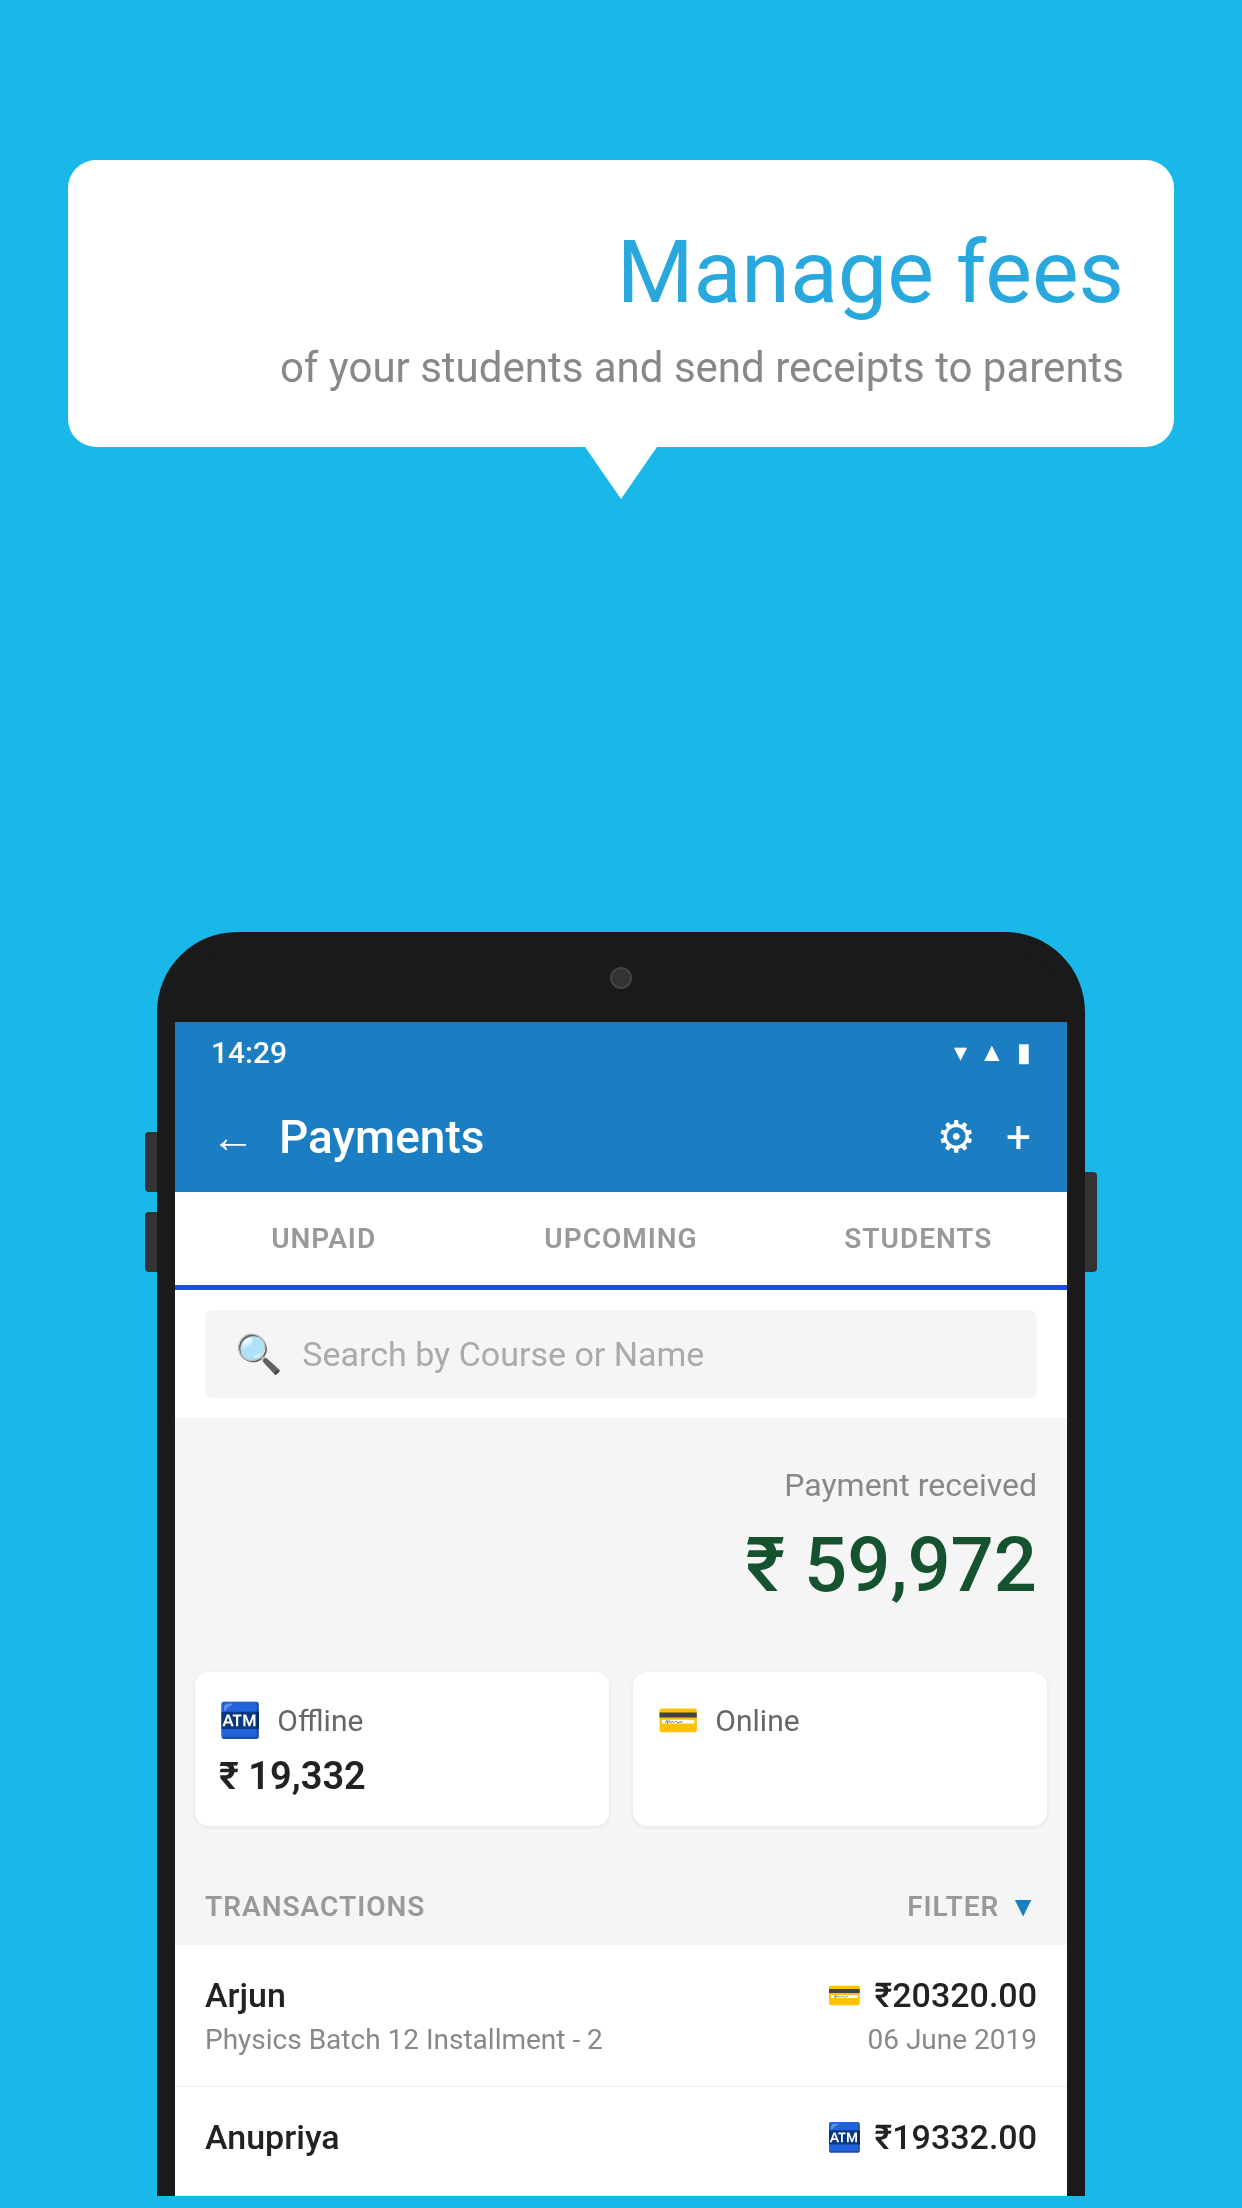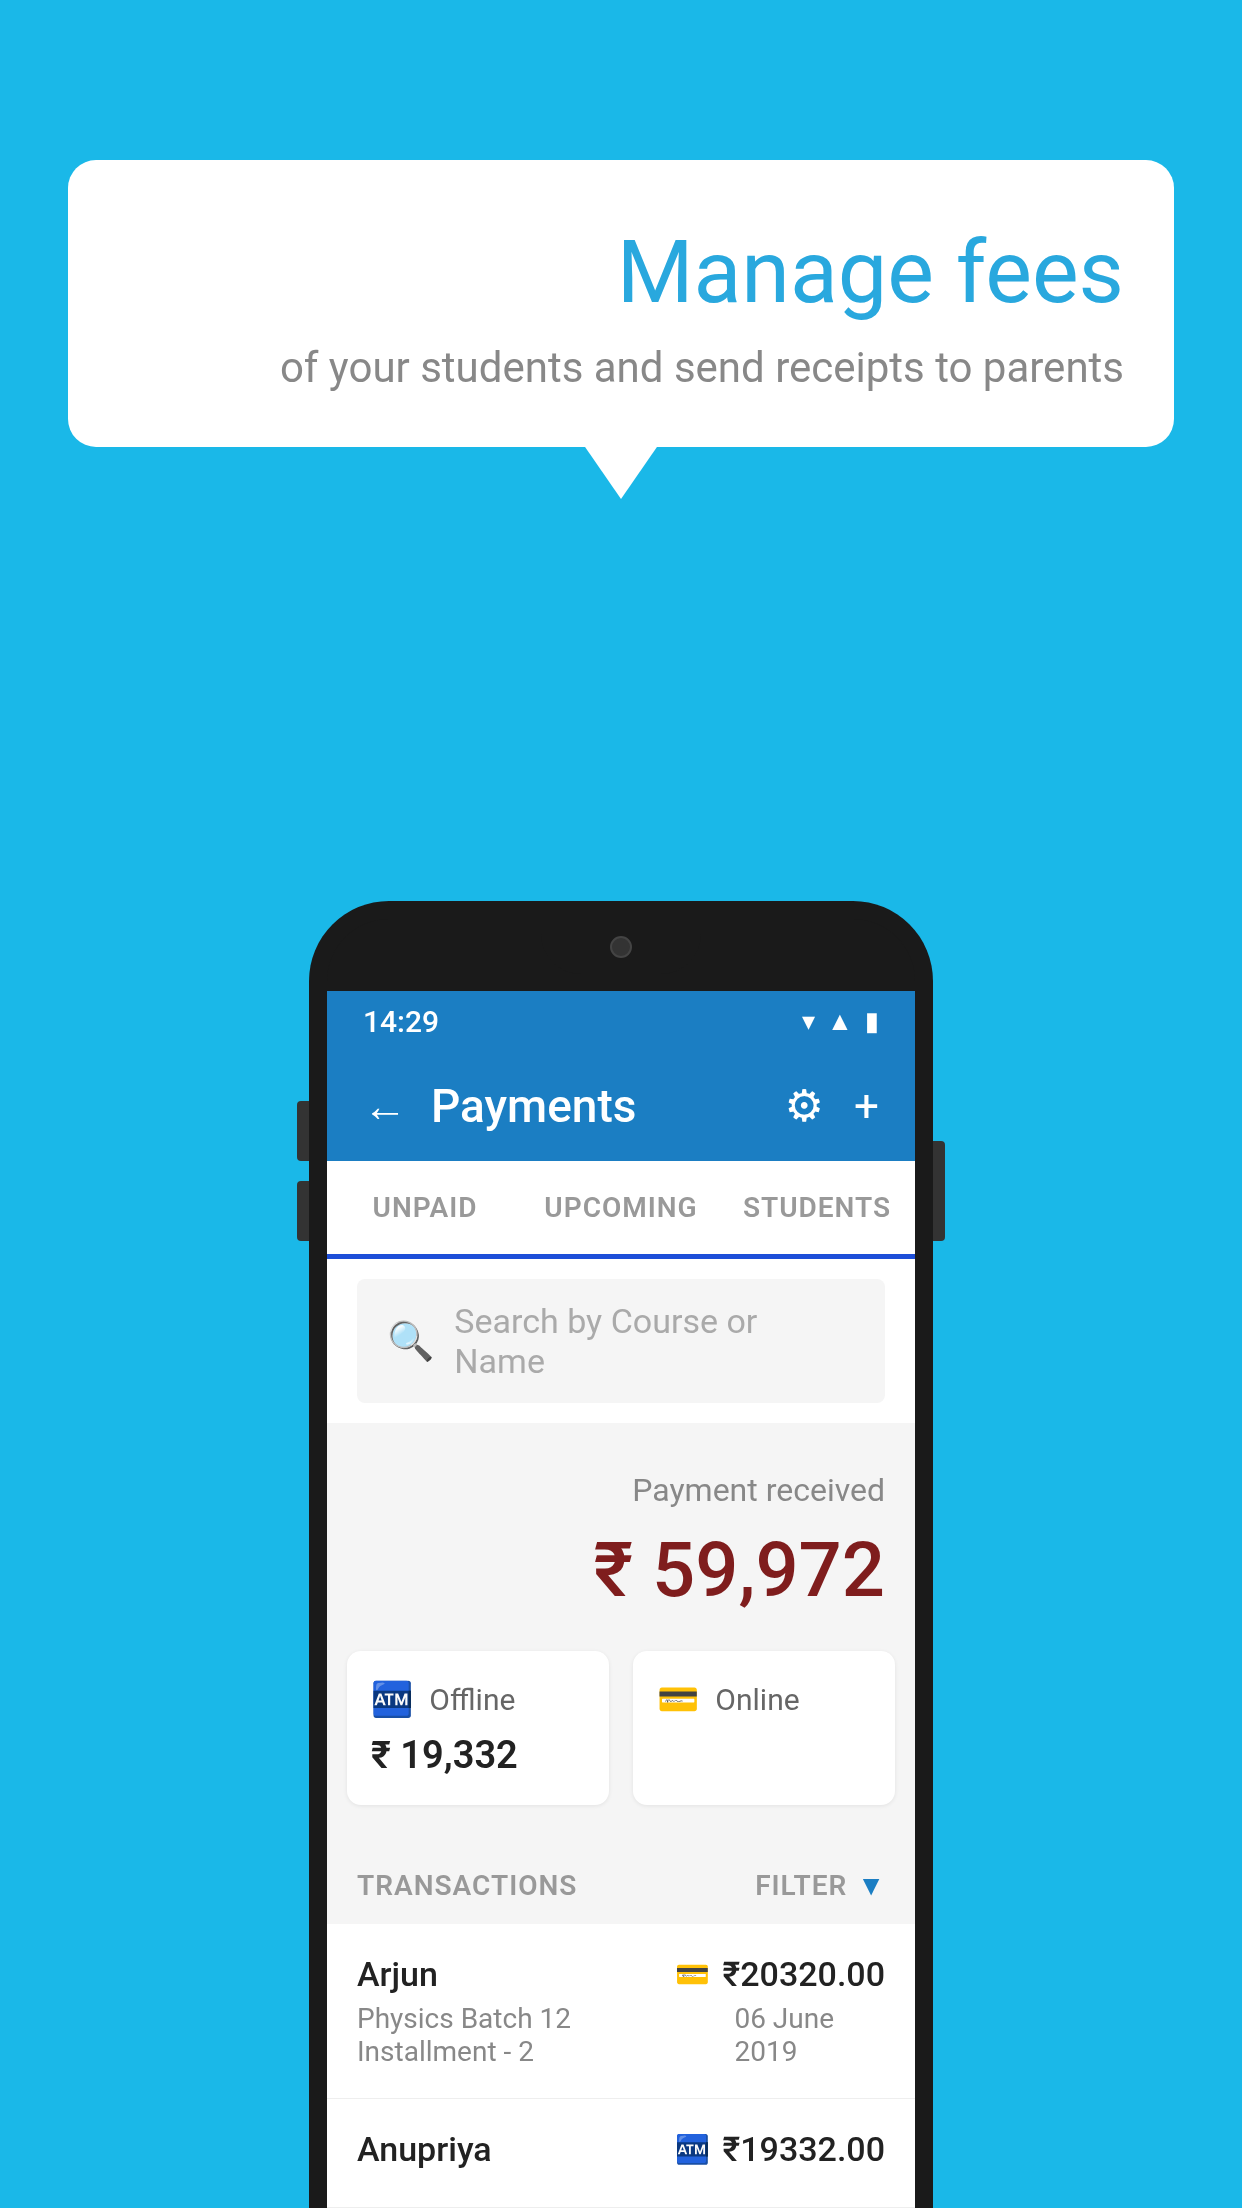--- a/index.html
+++ b/index.html
@@ -51,24 +51,24 @@
 
     .bubble-subtitle {
       font-size: 42px;
       color: #888;
       font-weight: 400;
     }
 
     
     .phone-wrapper {
       position: absolute;
-      bottom: 0;
+      bottom: 12px;
       left: 50%;
       transform: translateX(-50%);
-      width: 624px;
+      width: 928px;
     }
 
     .phone-outer {
       background: #1a1a1a;
       border-radius: 80px 80px 0 0;
       padding: 18px 18px 0;
       position: relative;
     }
 
     
@@ -239,24 +239,24 @@
       text-align: right;
     }
 
     .payment-received-label {
       color: #888;
       font-size: 32px;
       margin-bottom: 16px;
     }
 
     .payment-amount {
-      color: #7f1d1d;
+      color: #14532d;
       font-size: 76px;
       font-weight: 500;
-      margin-bottom: 20px;
+      margin-bottom: 46px;
     }
 
     
     .payment-cards {
       display: flex;
       gap: 24px;
       padding: 0 20px 36px;
       background: #f5f5f5;
     }
 

